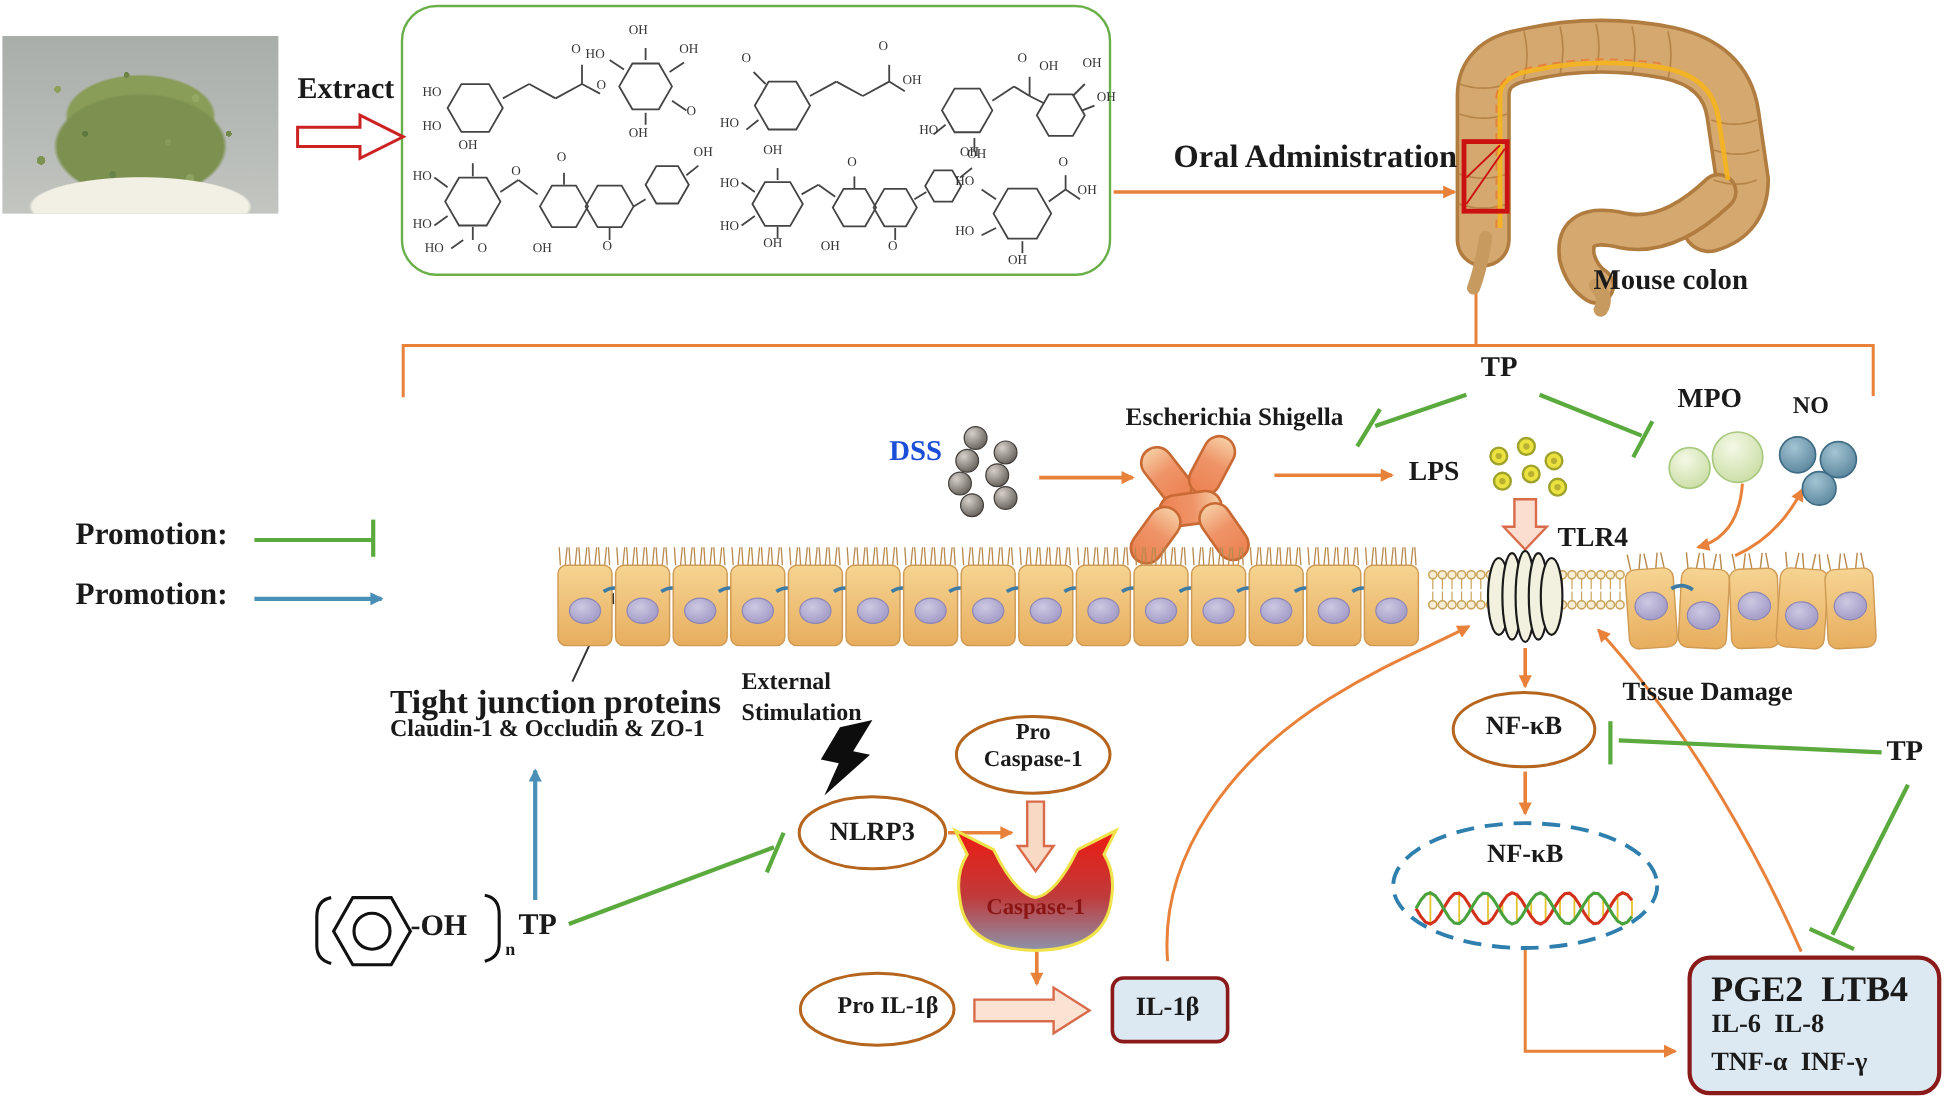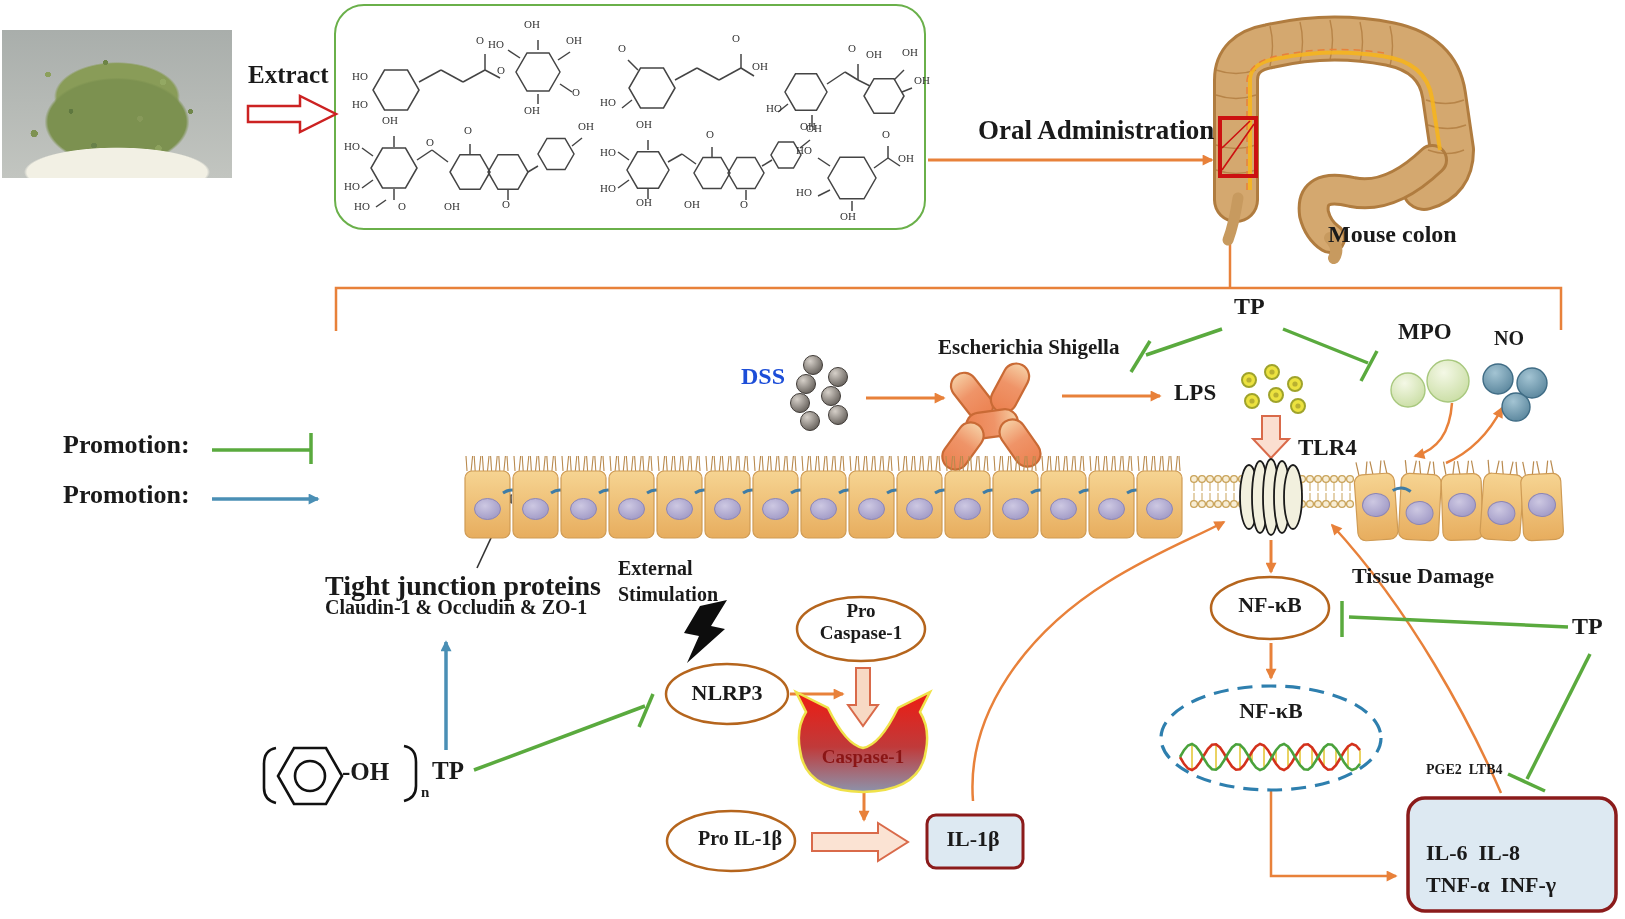--- a/index.html
+++ b/index.html
@@ -727,17 +727,17 @@
   <div class="lbl" style="left:680px;top:828px;width:120px;text-align:center;font-size:20px;">Pro IL-1β</div>
   <div class="lbl" style="left:925px;top:827px;width:96px;text-align:center;font-size:22px;">IL-1β</div>
   <div class="lbl" style="left:1220px;top:593px;width:100px;text-align:center;font-size:22px;">NF-κB</div>
   <div class="lbl" style="left:1221px;top:699px;width:100px;text-align:center;font-size:22px;">NF-κB</div>
   <div class="lbl" style="left:1572px;top:614px;font-size:24px;">TP</div>
 
   <div class="lbl" style="left:342px;top:759px;font-size:25px;">-OH</div>
   <div class="lbl" style="left:421px;top:785px;font-size:15px;">n</div>
   <div class="lbl" style="left:432px;top:758px;font-size:25px;">TP</div>
 
-  <div class="lbl" style="left:1426px;top:763px;font-size:14px;">PGE2  LTB4</div>
+  <div class="lbl" style="left:1426px;top:809px;font-size:30px;">PGE2  LTB4</div>
   <div class="lbl" style="left:1426px;top:841px;font-size:22px;">IL-6  IL-8</div>
   <div class="lbl" style="left:1426px;top:873px;font-size:22px;">TNF-α  INF-γ</div>
 
 </div>
 
 </body></html>

